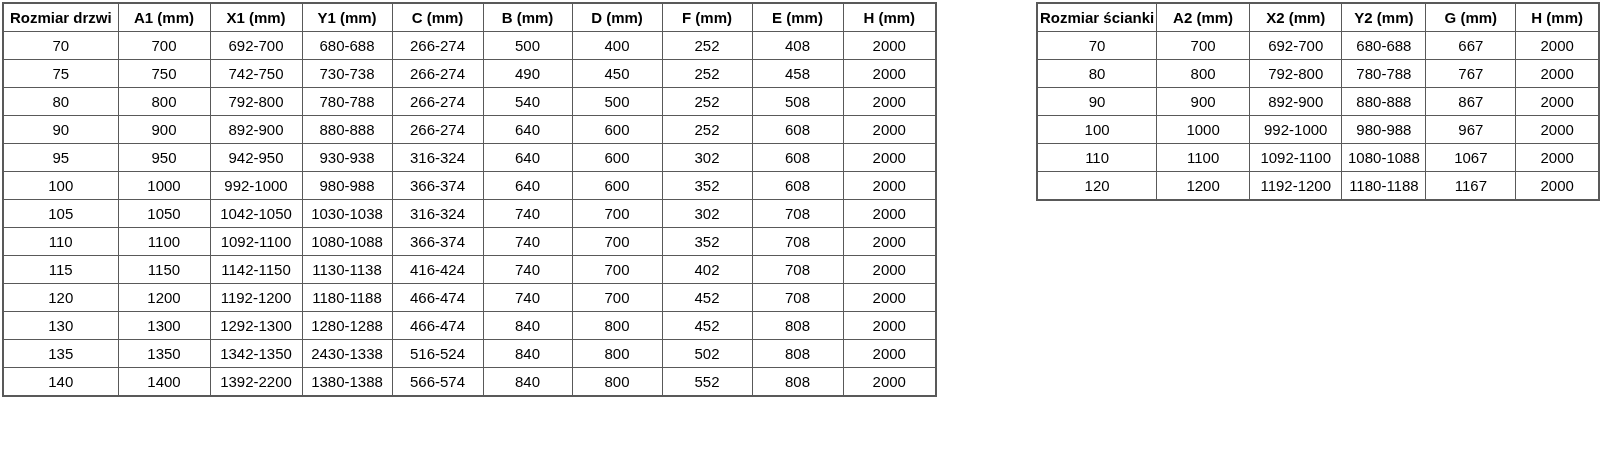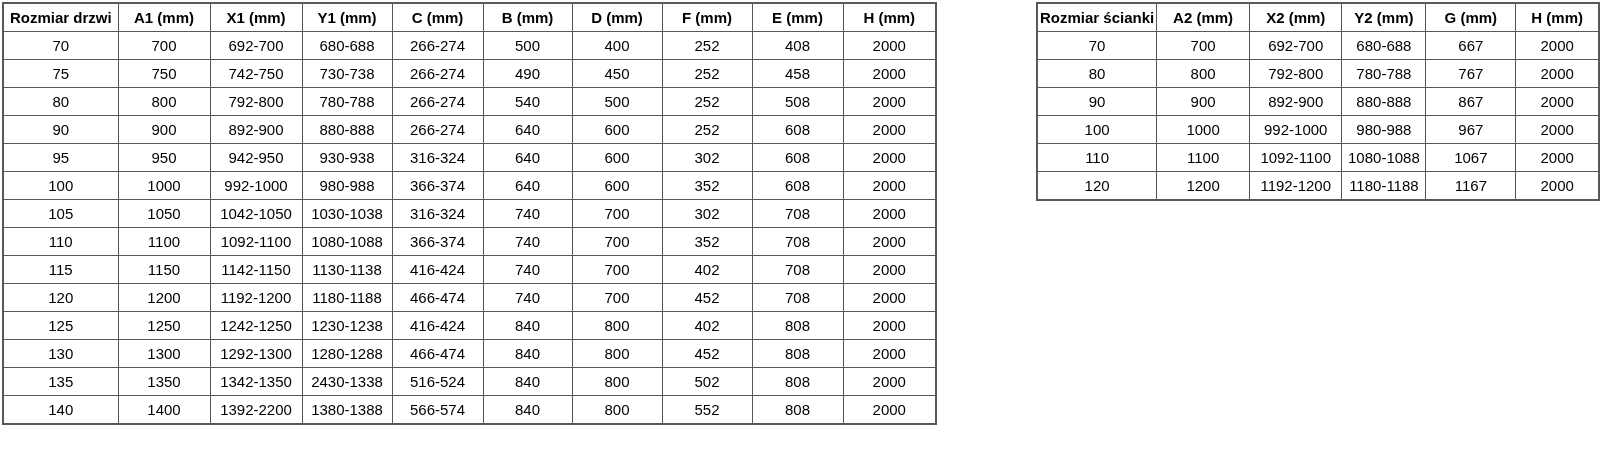--- a/index.html
+++ b/index.html
@@ -184,32 +184,20 @@
             <td>1192-1200</td>
             <td>1180-1188</td>
             <td>466-474</td>
             <td>740</td>
             <td>700</td>
             <td>452</td>
             <td>708</td>
             <td>2000</td>
           </tr>
           <tr>
-            <td>125</td>
-            <td>1250</td>
-            <td>1242-1250</td>
-            <td>1230-1238</td>
-            <td>416-424</td>
-            <td>840</td>
-            <td>800</td>
-            <td>402</td>
-            <td>808</td>
-            <td>2000</td>
-          </tr>
-          <tr>
             <td>130</td>
             <td>1300</td>
             <td>1292-1300</td>
             <td>1280-1288</td>
             <td>466-474</td>
             <td>840</td>
             <td>800</td>
             <td>452</td>
             <td>808</td>
             <td>2000</td>

